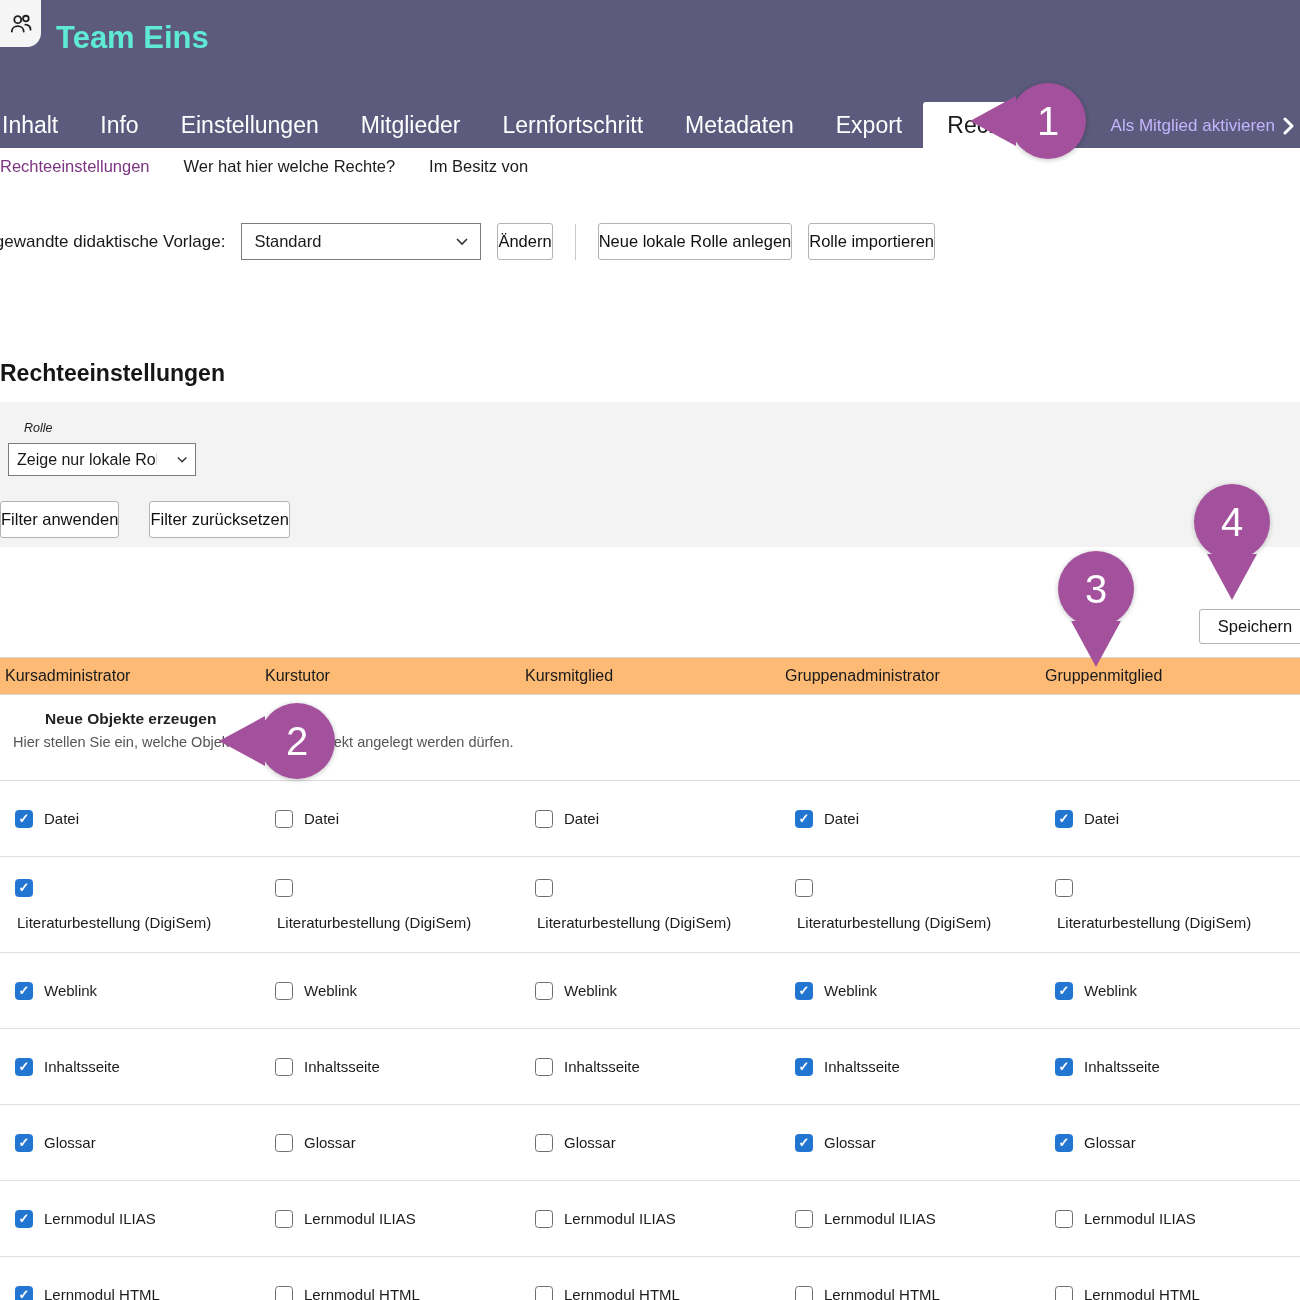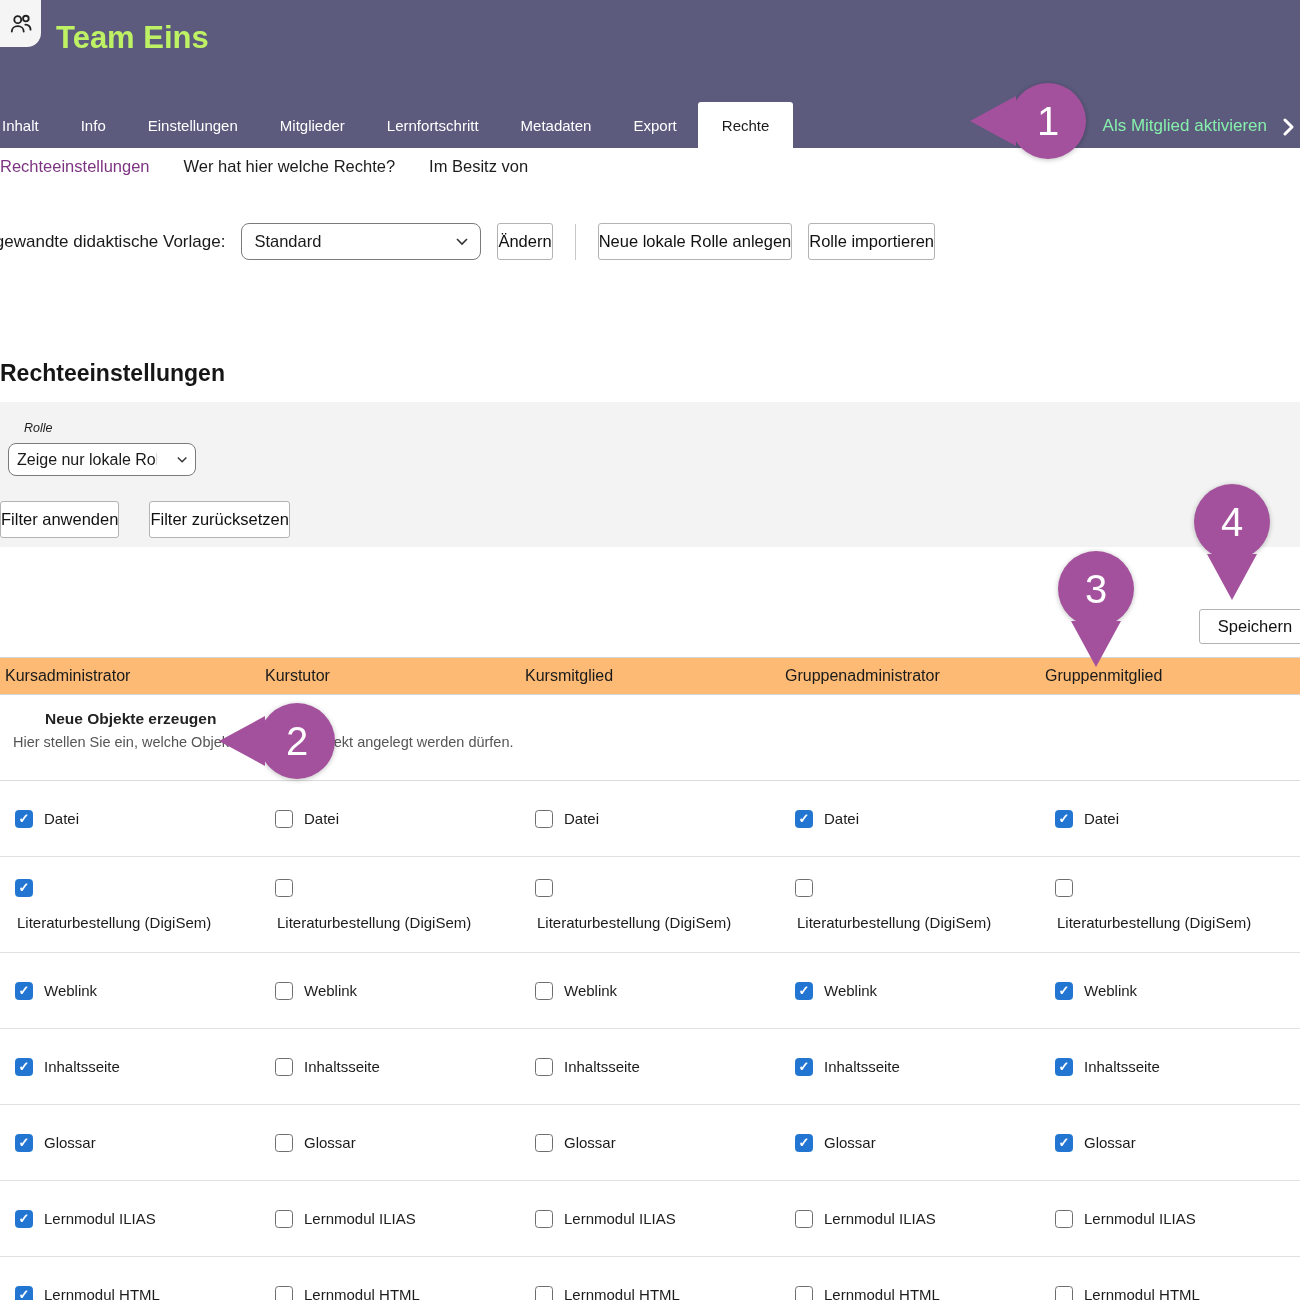--- a/index.html
+++ b/index.html
@@ -8,37 +8,37 @@
     position:relative; overflow:hidden; background:#fff;
     font-family:"Liberation Sans", sans-serif; color:#1a1a1a;
   }
 
   
   .header { position:absolute; top:0; left:0; width:100%; height:148px; background:#5c5a7d; }
   .icon-tile {
     position:absolute; top:0; left:0; width:41px; height:47px; background:#f5f5f5;
     border-radius:0 0 14px 0; display:flex; align-items:center; justify-content:center;
   }
-  .app-title { position:absolute; top:20px; left:56px; font-size:31px; font-weight:700; color:#bef264; }
-  .tabs { position:absolute; left:0; right:0; bottom:0; height:46px; display:flex; align-items:stretch; color:#fff; font-size:15px; }
+  .app-title { position:absolute; top:20px; left:56px; font-size:31px; font-weight:700; color:#5eead4; }
+  .tabs { position:absolute; left:0; right:0; bottom:0; height:46px; display:flex; align-items:stretch; color:#fff; font-size:23px; }
   .tab { display:flex; align-items:center; padding:0 21px; cursor:pointer; white-space:nowrap; }
   .tab:first-child { padding-left:2px; }
   .tab.active { background:#fff; color:#1a1a1a; padding:0 24px; border-radius:3px 3px 0 0; }
-  .header-action { position:absolute; right:6px; bottom:12px; display:flex; align-items:flex-end; gap:16px; color:#86efac; font-size:17px; cursor:pointer; white-space:nowrap; }
+  .header-action { position:absolute; right:6px; bottom:12px; display:flex; align-items:center; gap:8px; color:#c4b5fd; font-size:17px; cursor:pointer; white-space:nowrap; }
 
   
   .subtabs { position:absolute; top:157px; left:0; display:flex; gap:34px; font-size:16.5px; }
   .subtab { cursor:pointer; color:#1c1c1c; white-space:nowrap; }
   .subtab.active { color:#7d3482; }
 
   
   .template-bar { position:absolute; top:223px; left:0; display:flex; align-items:center; gap:16px; font-size:17px; }
   .template-bar .bar-label { margin-left:-26px; white-space:nowrap; }
   .select-box {
-    height:37px; background:#fff; border:1px solid #7b7b7b; border-radius:8px;
+    height:37px; background:#fff; border:1px solid #7b7b7b; border-radius:0;
     display:flex; align-items:center; justify-content:space-between; padding:0 12px; gap:20px;
     font-size:16.5px; cursor:pointer;text-align:center;
   }
   .select-box .value { white-space:nowrap; overflow:hidden; }
   .tpl-select { width:240px; }
   .btn {
     background:#fff; border:1px solid #b3b3b3; border-radius:3px; padding:8px 0;
     font-size:16.5px; color:#111; font-family:inherit; cursor:pointer; white-space:nowrap;
   }
   .vdivider { width:1px; height:36px; background:#c9c9c9; margin:0 6px; }

